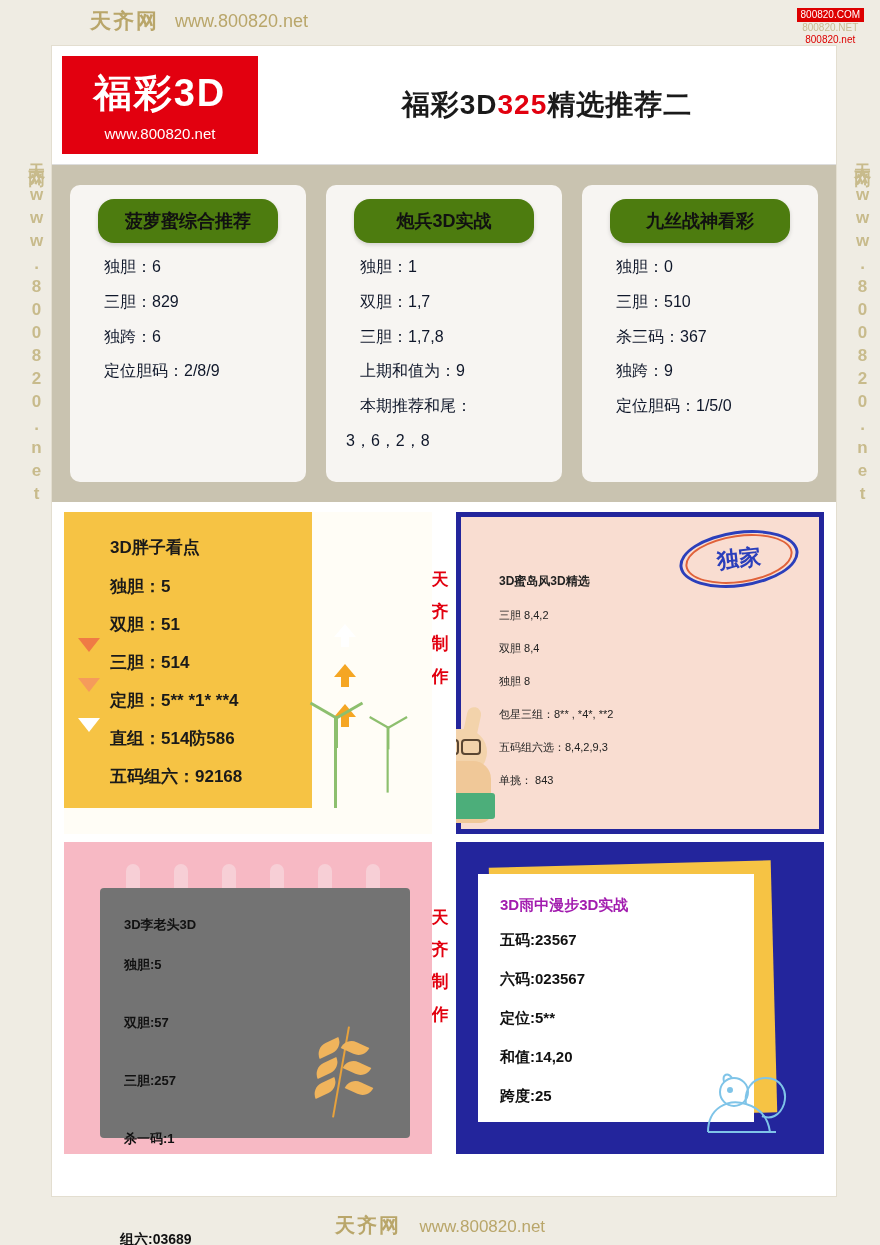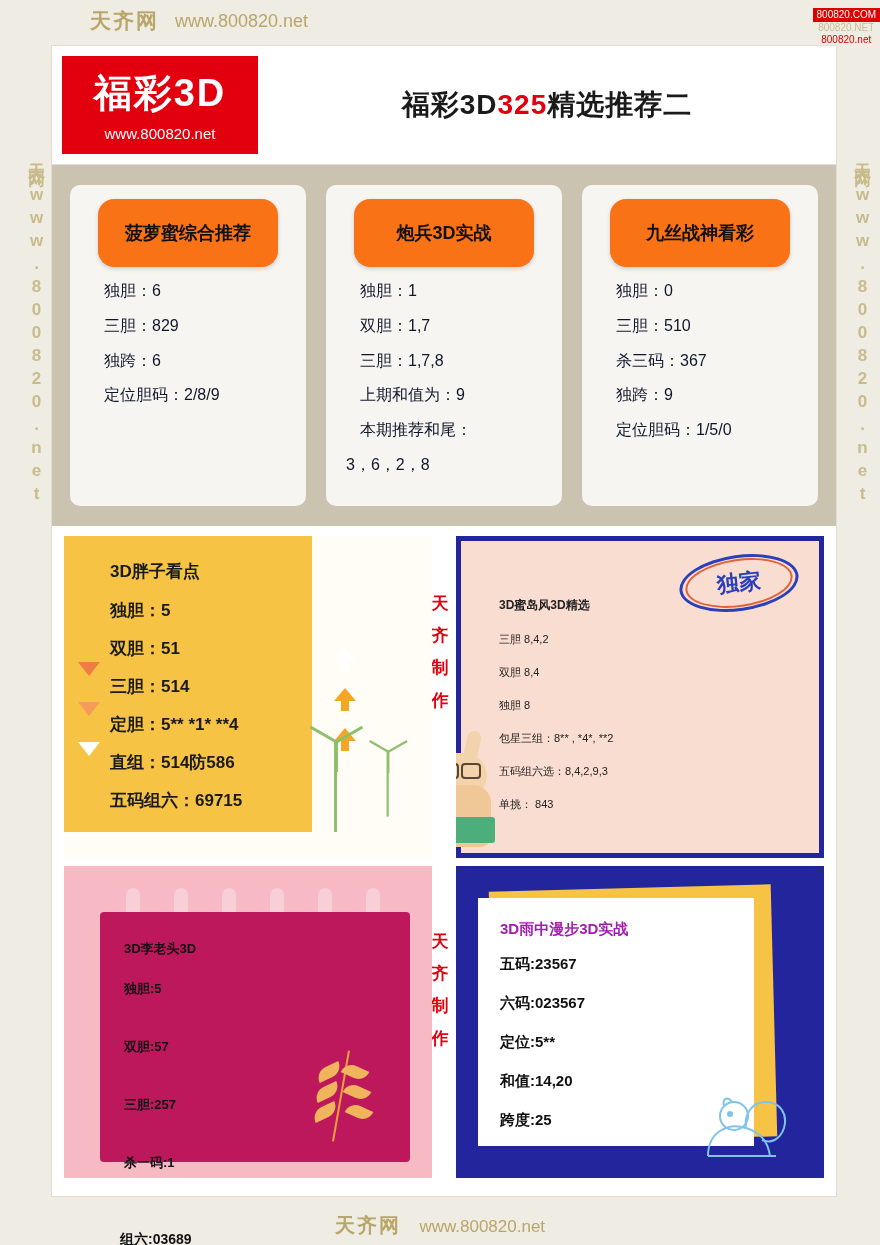--- a/index.html
+++ b/index.html
@@ -29,21 +29,21 @@
     font-weight: bold;
     letter-spacing: 2px;
   }
   .top-bar .url {
     color: #b9a66a;
     font-size: 18px;
     margin-left: 16px;
   }
   .corner-stamp {
     position: absolute;
-    right: 0;
+    right: 16px;
     top: 4px;
     text-align: center;
     line-height: 1.15;
   }
   .corner-stamp .cs1 {
     background: #d00;
     color: #fff;
     font-size: 10px;
     padding: 1px 4px;
     display: inline-block;
@@ -137,26 +137,26 @@
   .gcard {
     background: #f7f5f2;
     border-radius: 10px;
     width: 236px;
     box-sizing: border-box;
     padding: 10px 0 16px 0;
     min-height: 296px;
   }
   .gcard .cap {
     margin: 4px auto 14px auto;
-    background: #f97316;
+    background: #4d7c0f;
     border-radius: 16px;
     box-shadow: 0 2px 4px rgba(0,0,0,.15);
     width: 180px;
     text-align: center;
-    padding: 22px 0;
+    padding: 10px 0;
     font-size: 18px;
     font-weight: bold;
     color: #111;
     position: relative;
   }
   .gcard .cap::after {
     content: "";
     position: absolute;
     left: 22px; right: 22px; bottom: 8px;
     height: 5px;
@@ -363,21 +363,21 @@
 
   
   .note {
     width: 100%; height: 100%;
     background: #f7b9c4;
     position: relative;
   }
   .note .paper {
     position: absolute;
     left: 36px; right: 22px; top: 46px; bottom: 16px;
-    background: #be185d;
+    background: #737373;
     border-radius: 4px;
   }
   .note .ring {
     position: absolute;
     top: 22px;
     width: 14px; height: 50px;
     background: #f7cfd6;
     border-radius: 7px;
   }
   .note .line {
@@ -570,21 +570,21 @@
             <div class="blade b3"></div>
         </div>
 
         <div class="content">
           <div class="t">3D胖子看点</div>
           <div class="r">独胆：5</div>
           <div class="r">双胆：51</div>
           <div class="r">三胆：514</div>
           <div class="r">定胆：5** *1* **4</div>
           <div class="r">直组：514防586</div>
-          <div class="r">五码组六：69715</div>
+          <div class="r">五码组六：92168</div>
         </div>
       </div>
     </div>
 
     <div class="cell cell-tr">
       <div class="island">
         <div class="stamp">
           <div class="ell"></div>
           <div class="ell2"></div>
           <div class="txt">独家</div>

